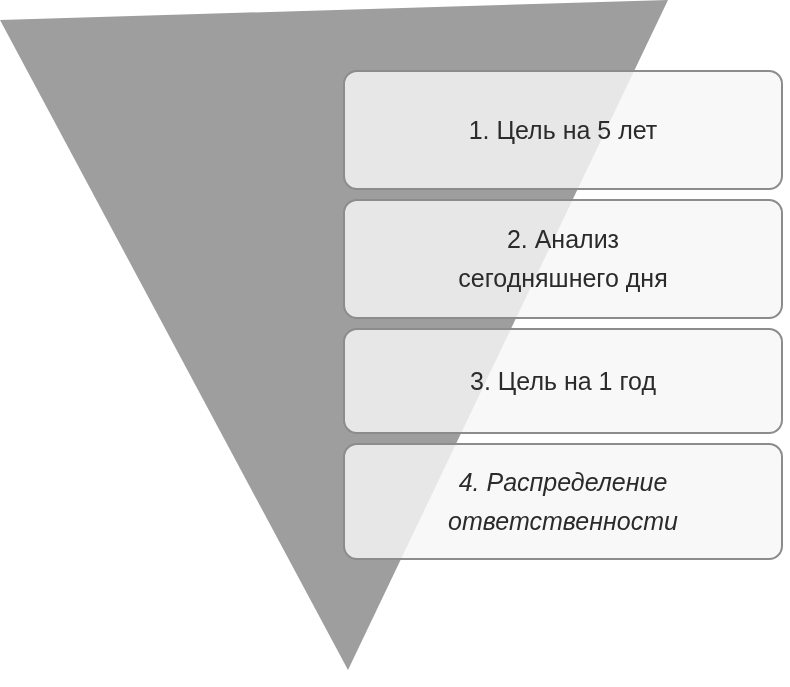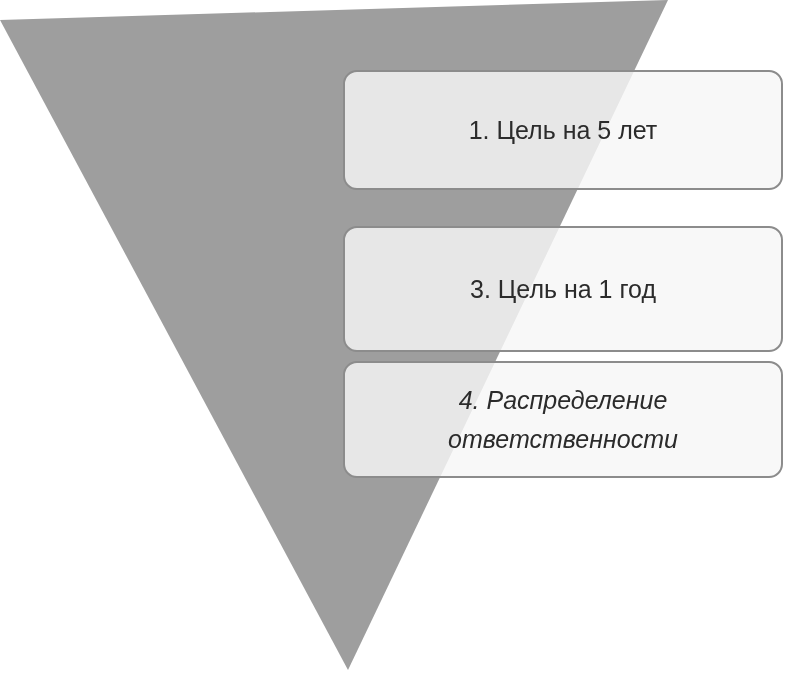--- a/index.html
+++ b/index.html
@@ -46,41 +46,45 @@
     align-items: center;
     justify-content: center;
     text-align: center;
     color: #2b2b2b;
     font-size: 25px;
     line-height: 1.55;
     padding: 0 18px;
   }
   .step-1 { height: 120px; }
   .step-2 { height: 120px; }
-  .step-3 { height: 126px; margin-top: 27px; }
+  .step-3 { height: 106px; }
   .step-4 { height: 117px; font-style: italic; }
 
   .step-label {
     display: block;
     white-space: pre-line;
   }
 </style>
 </head>
 <body>
 
 <div id="canvas">
 
   <svg id="funnel-shape" viewBox="0 0 790 687" preserveAspectRatio="none">
     <polygon points="0,20 668,0 348,670" fill="#9e9e9e"></polygon>
   </svg>
 
   <div id="steps">
     <div class="step-box step-1">
       <span class="step-label">1. Цель на 5 лет</span>
     </div>
+    <div class="step-box step-2">
+      <span class="step-label">2. Анализ
+сегодняшнего дня</span>
+    </div>
     <div class="step-box step-3">
       <span class="step-label">3. Цель на 1 год</span>
     </div>
     <div class="step-box step-4">
       <span class="step-label">4. Распределение
 ответственности</span>
     </div>
   </div>
 
 </div>

